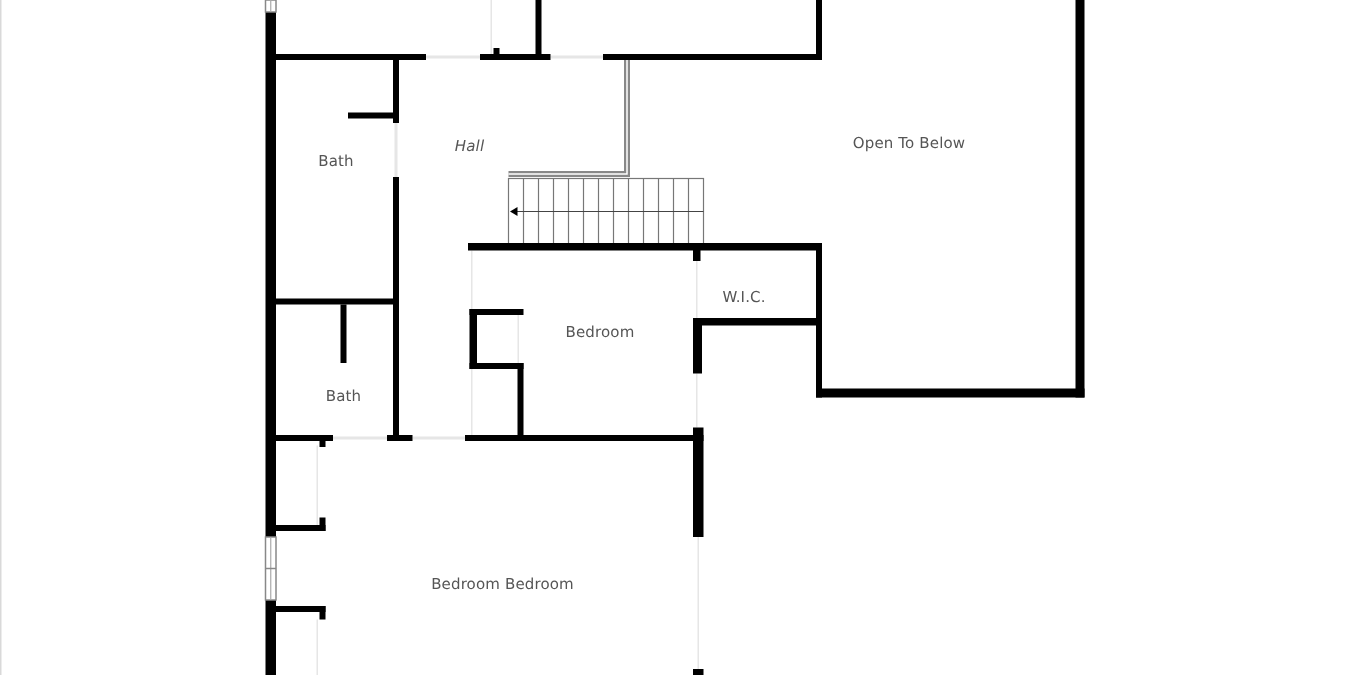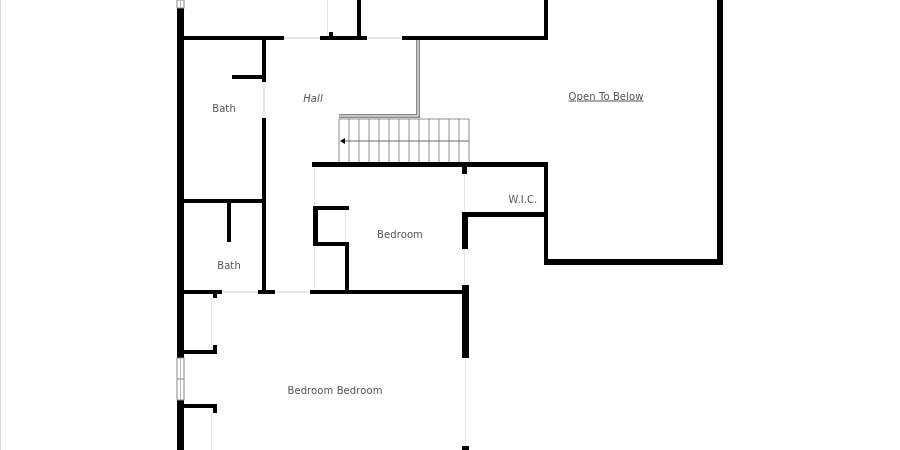--- a/index.html
+++ b/index.html
@@ -98,17 +98,17 @@
       <rect x="177" y="0" width="7" height="8" fill="#ffffff" stroke="#888888" stroke-width="1"></rect>
       <line x1="180.5" x2="180.5" y1="0" y2="8" stroke="#aaaaaa" stroke-width="0.8"></line>
       <rect x="177" y="358" width="7" height="42" fill="#ffffff" stroke="#888888" stroke-width="1"></rect>
       <line x1="180.5" x2="180.5" y1="358" y2="400" stroke="#aaaaaa" stroke-width="0.8"></line>
       <line x1="177" x2="184" y1="379" y2="379" stroke="#888888" stroke-width="1"></line>
     </g>
 </svg>
 
 <div class="room-label" style="left: 224px; top: 108px; color: rgb(85, 85, 85);">Bath</div>
 <div class="room-label" style="left: 313px; top: 98px; color: rgb(85, 85, 85); font-style: italic;">Hall</div>
-<div class="room-label" style="left: 606px; top: 96px; color: rgb(85, 85, 85); text-decoration: underline;">Open To Below</div>
-<div class="room-label" style="left: 523px; top: 199px; color: rgb(85, 85, 85);">W.I.C.</div>
-<div class="room-label" style="left: 400px; top: 234px; color: rgb(85, 85, 85); text-align: right;">Bedroom</div>
+<div class="room-label" style="left: 606px; top: 96px; color: rgb(85, 85, 85);">Open To Below</div>
+<div class="room-label" style="left: 496px; top: 199px; color: rgb(85, 85, 85);">W.I.C.</div>
+<div class="room-label" style="left: 400px; top: 222px; color: rgb(85, 85, 85); text-align: right;">Bedroom</div>
 <div class="room-label" style="left: 229px; top: 265px; color: rgb(85, 85, 85);">Bath</div>
 <div class="room-label" style="left: 335px; top: 390px; color: rgb(85, 85, 85);">Bedroom Bedroom</div>
 
 </body></html>

